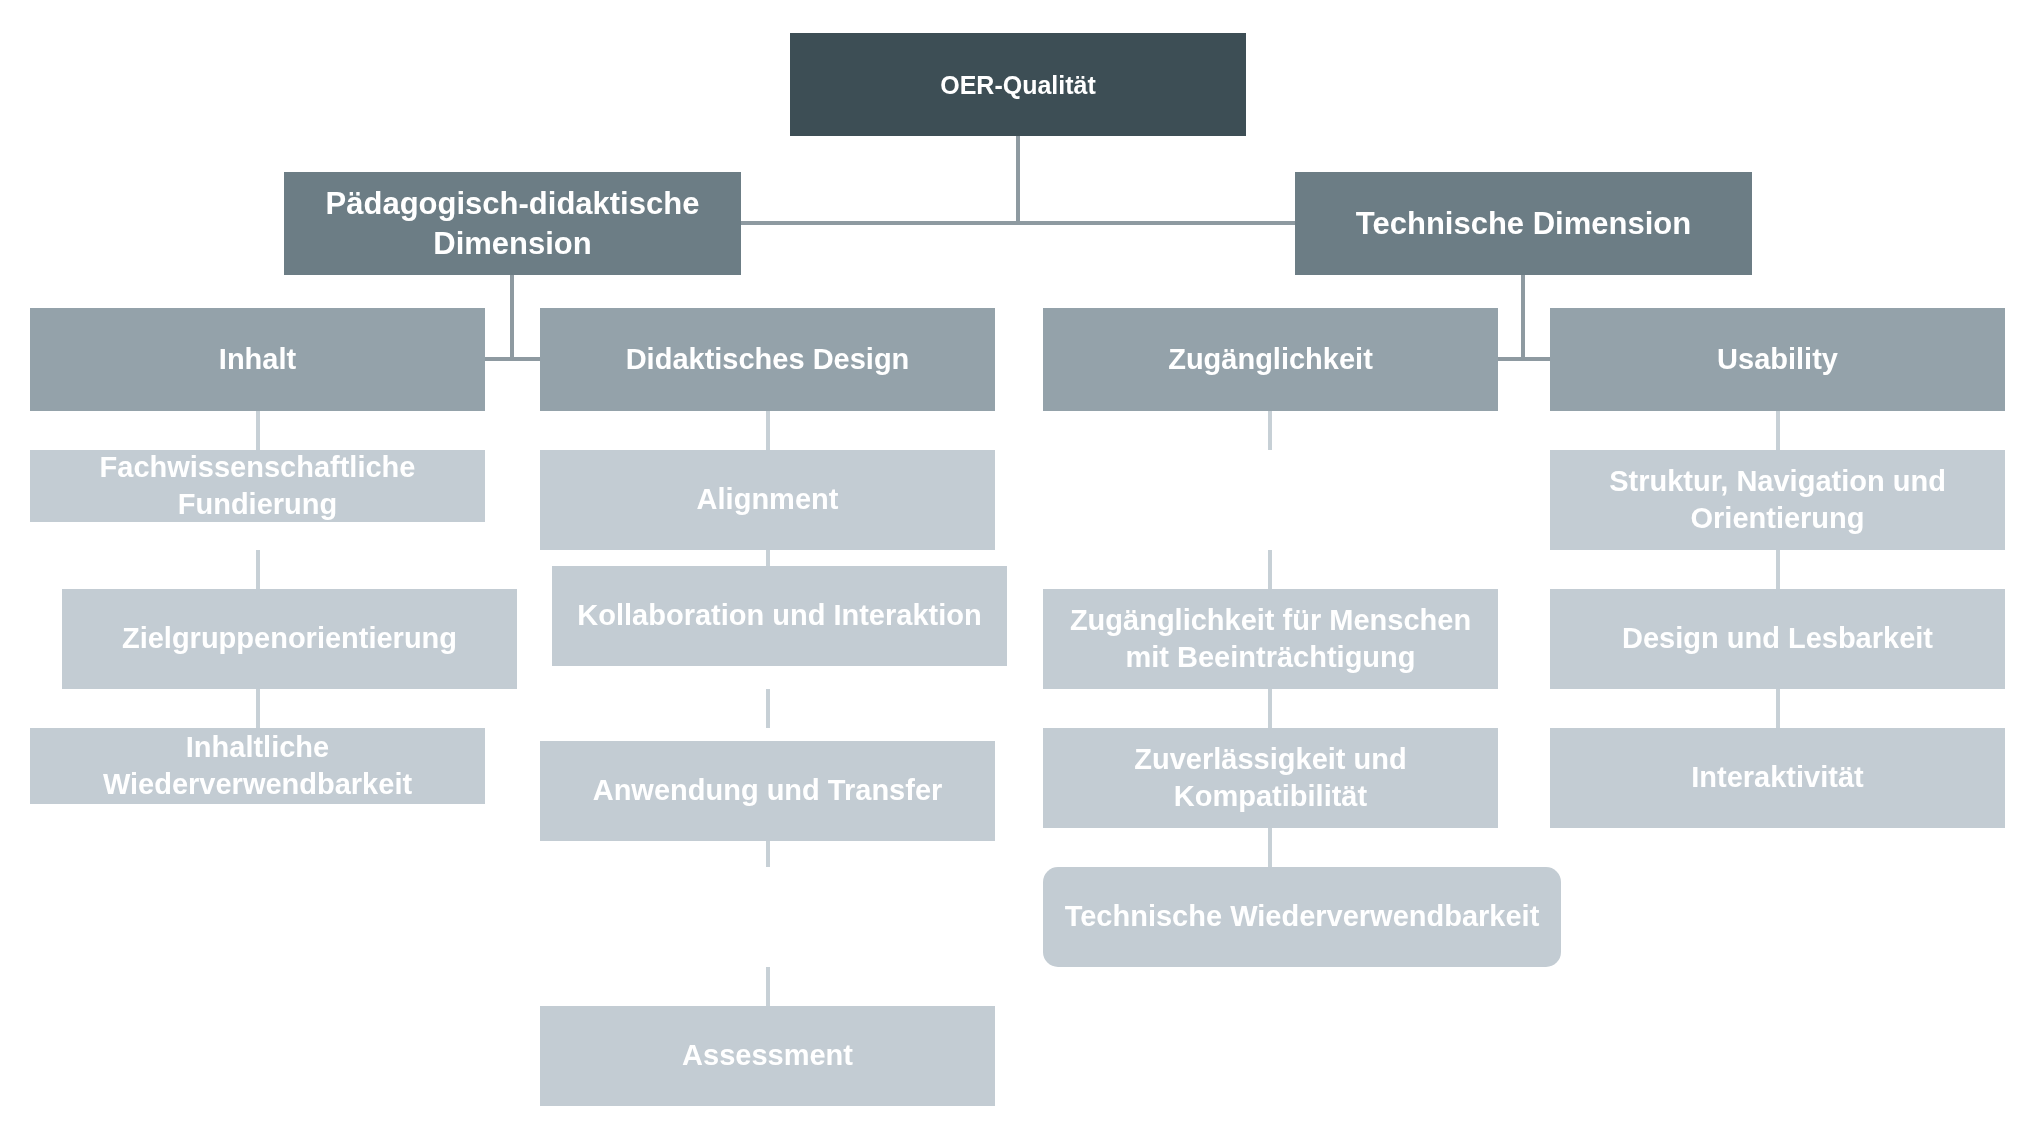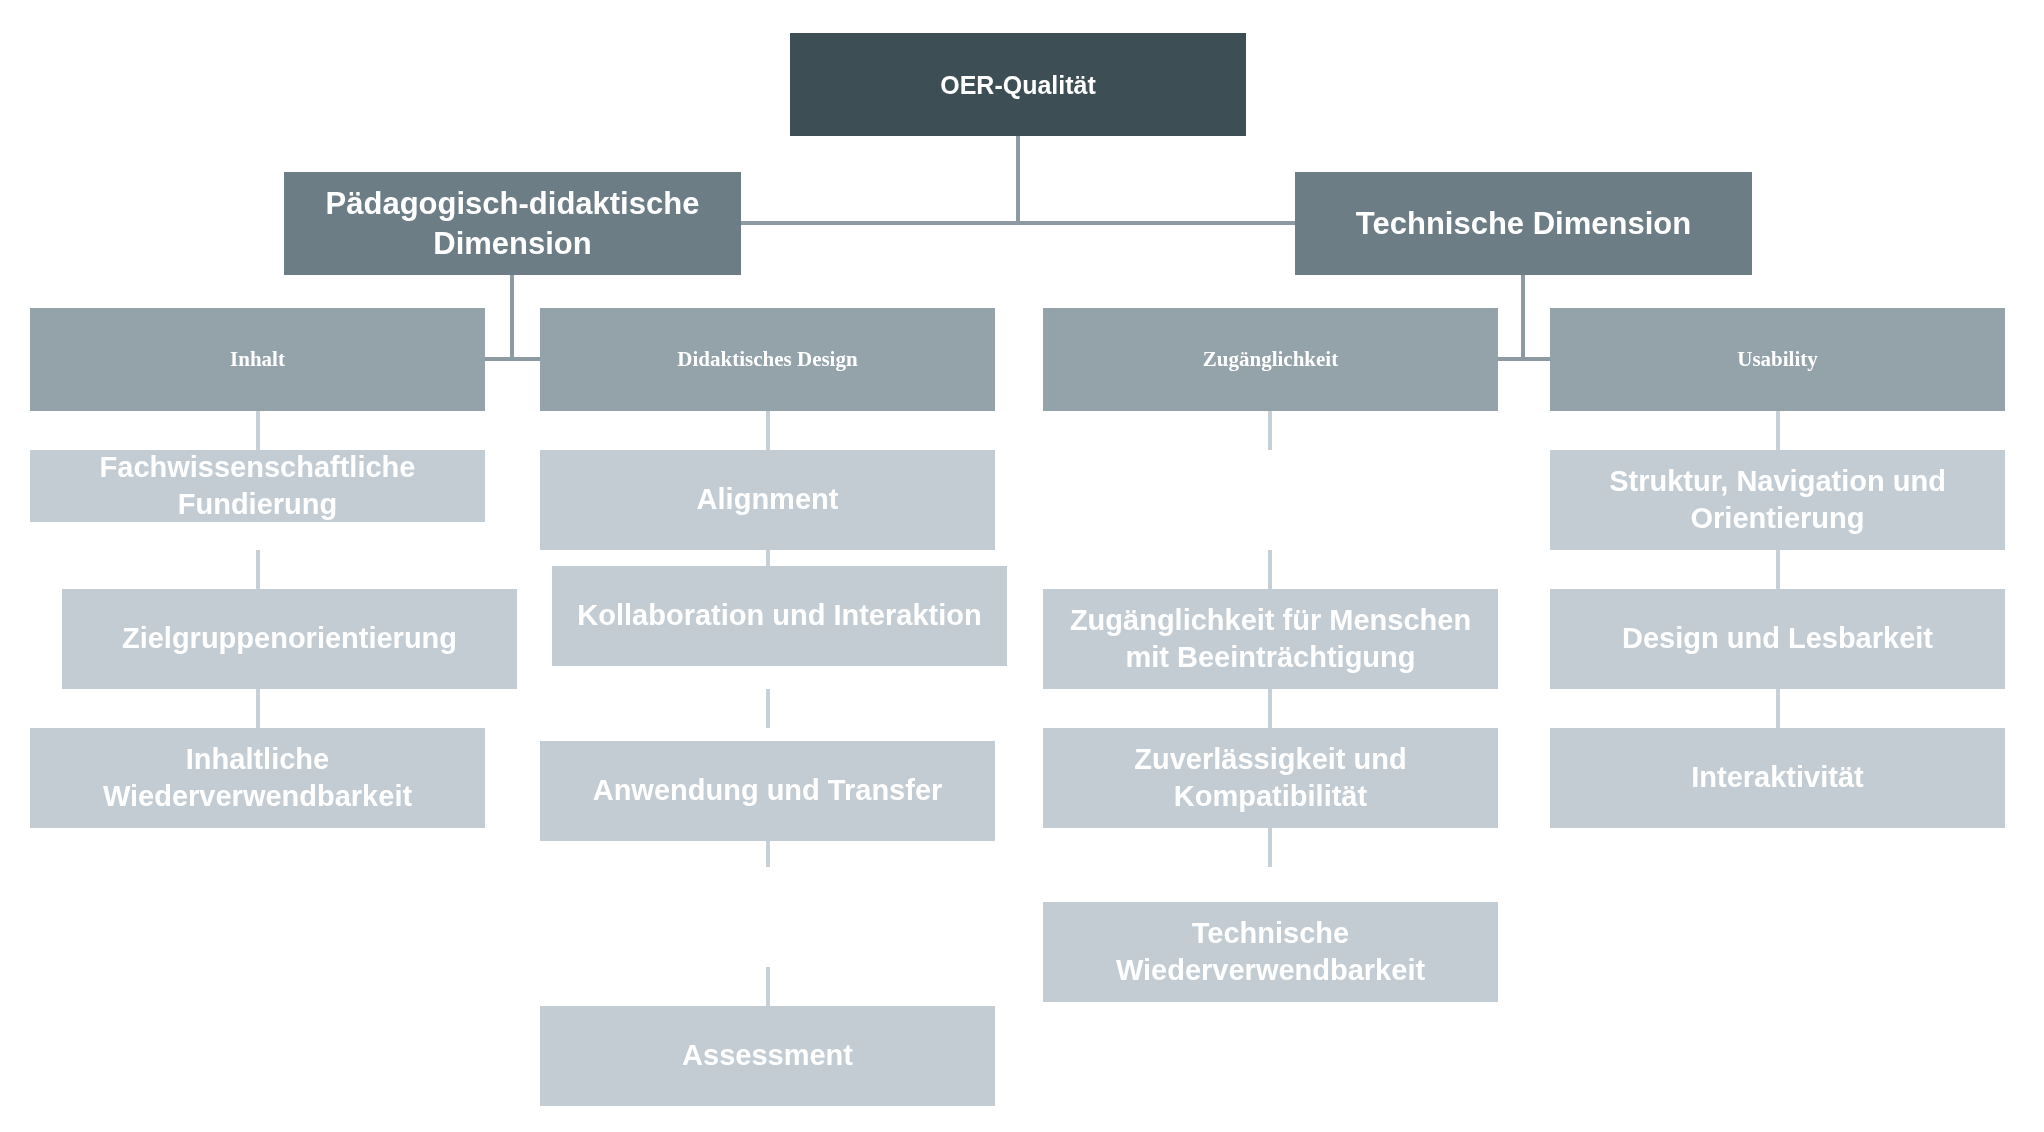--- a/index.html
+++ b/index.html
@@ -31,21 +31,21 @@
     align-items: center;
     justify-content: center;
     text-align: center;
     color: var(--text-color);
     font-weight: 700;
     line-height: 1.28;
     padding: 0 6px;
   }
   .box-root      { background: var(--root-color);      font-size: 25px; }
   .box-dimension { background: var(--dimension-color); font-size: 31px; }
-  .box-header    { background: var(--header-color);    font-size: 21px; font-family: Liberation Serif, serif; }
+  .box-header    { background: var(--header-color);    font-size: 29px; }
   .box-item      { background: var(--item-color);      font-size: 29px; }
   .line {
     position: absolute;
   }
   .line-dark  { background: var(--line-dark); }
   .line-light { background: var(--line-light); }
 </style>
 </head>
 <body>
 
@@ -83,28 +83,28 @@
   <div class="box box-dimension" style="left:284px; top:172px; width:457px; height:103px;">Pädagogisch-didaktische Dimension</div>
   <div class="box box-dimension" style="left:1295px; top:172px; width:457px; height:103px;">Technische Dimension</div>
 
   <div class="box box-header" style="left:30px; top:308px; width:455px; height:103px;">Inhalt</div>
   <div class="box box-header" style="left:540px; top:308px; width:455px; height:103px;">Didaktisches Design</div>
   <div class="box box-header" style="left:1043px; top:308px; width:455px; height:103px;">Zugänglichkeit</div>
   <div class="box box-header" style="left:1550px; top:308px; width:455px; height:103px;">Usability</div>
 
   <div class="box box-item" style="left:30px; top:450px; width:455px; height:72px;">Fachwissenschaftliche Fundierung</div>
   <div class="box box-item" style="left:30px; top:589px; width:455px; height:100px;margin-left:32px;">Zielgruppenorientierung</div>
-  <div class="box box-item" style="left:30px; top:728px; width:455px; height:100px;">Inhaltliche Wiederverwendbarkeit</div>
+  <div class="box box-item" style="left:30px; top:728px; width:455px; height:76px;">Inhaltliche Wiederverwendbarkeit</div>
 
   <div class="box box-item" style="left:540px; top:450px; width:455px; height:100px;">Alignment</div>
   <div class="box box-item" style="left:540px; top:566px; width:455px; height:100px;margin-left:12px;">Kollaboration und Interaktion</div>
   <div class="box box-item" style="left:540px; top:728px; width:455px; height:100px;margin-top:13px;">Anwendung und Transfer</div>
   <div class="box box-item" style="left:540px; top:1006px; width:455px; height:100px;">Assessment</div>
 
   <div class="box box-item" style="left:1043px; top:589px; width:455px; height:100px;">Zugänglichkeit für Menschen mit Beeinträchtigung</div>
   <div class="box box-item" style="left:1043px; top:728px; width:455px; height:100px;">Zuverlässigkeit und Kompatibilität</div>
-  <div class="box box-item" style="left:1043px; top:902px; width:455px; height:100px;">Technische Wiederverwendbarkeit</div>
+  <div class="box box-item" style="left:1043px; top:867px; width:518px; height:100px;border-radius:15px;">Technische Wiederverwendbarkeit</div>
 
   <div class="box box-item" style="left:1550px; top:450px; width:455px; height:100px;">Struktur, Navigation und Orientierung</div>
   <div class="box box-item" style="left:1550px; top:589px; width:455px; height:100px;">Design und Lesbarkeit</div>
   <div class="box box-item" style="left:1550px; top:728px; width:455px; height:100px;">Interaktivität</div>
 
 </div>
 
 </body></html>

